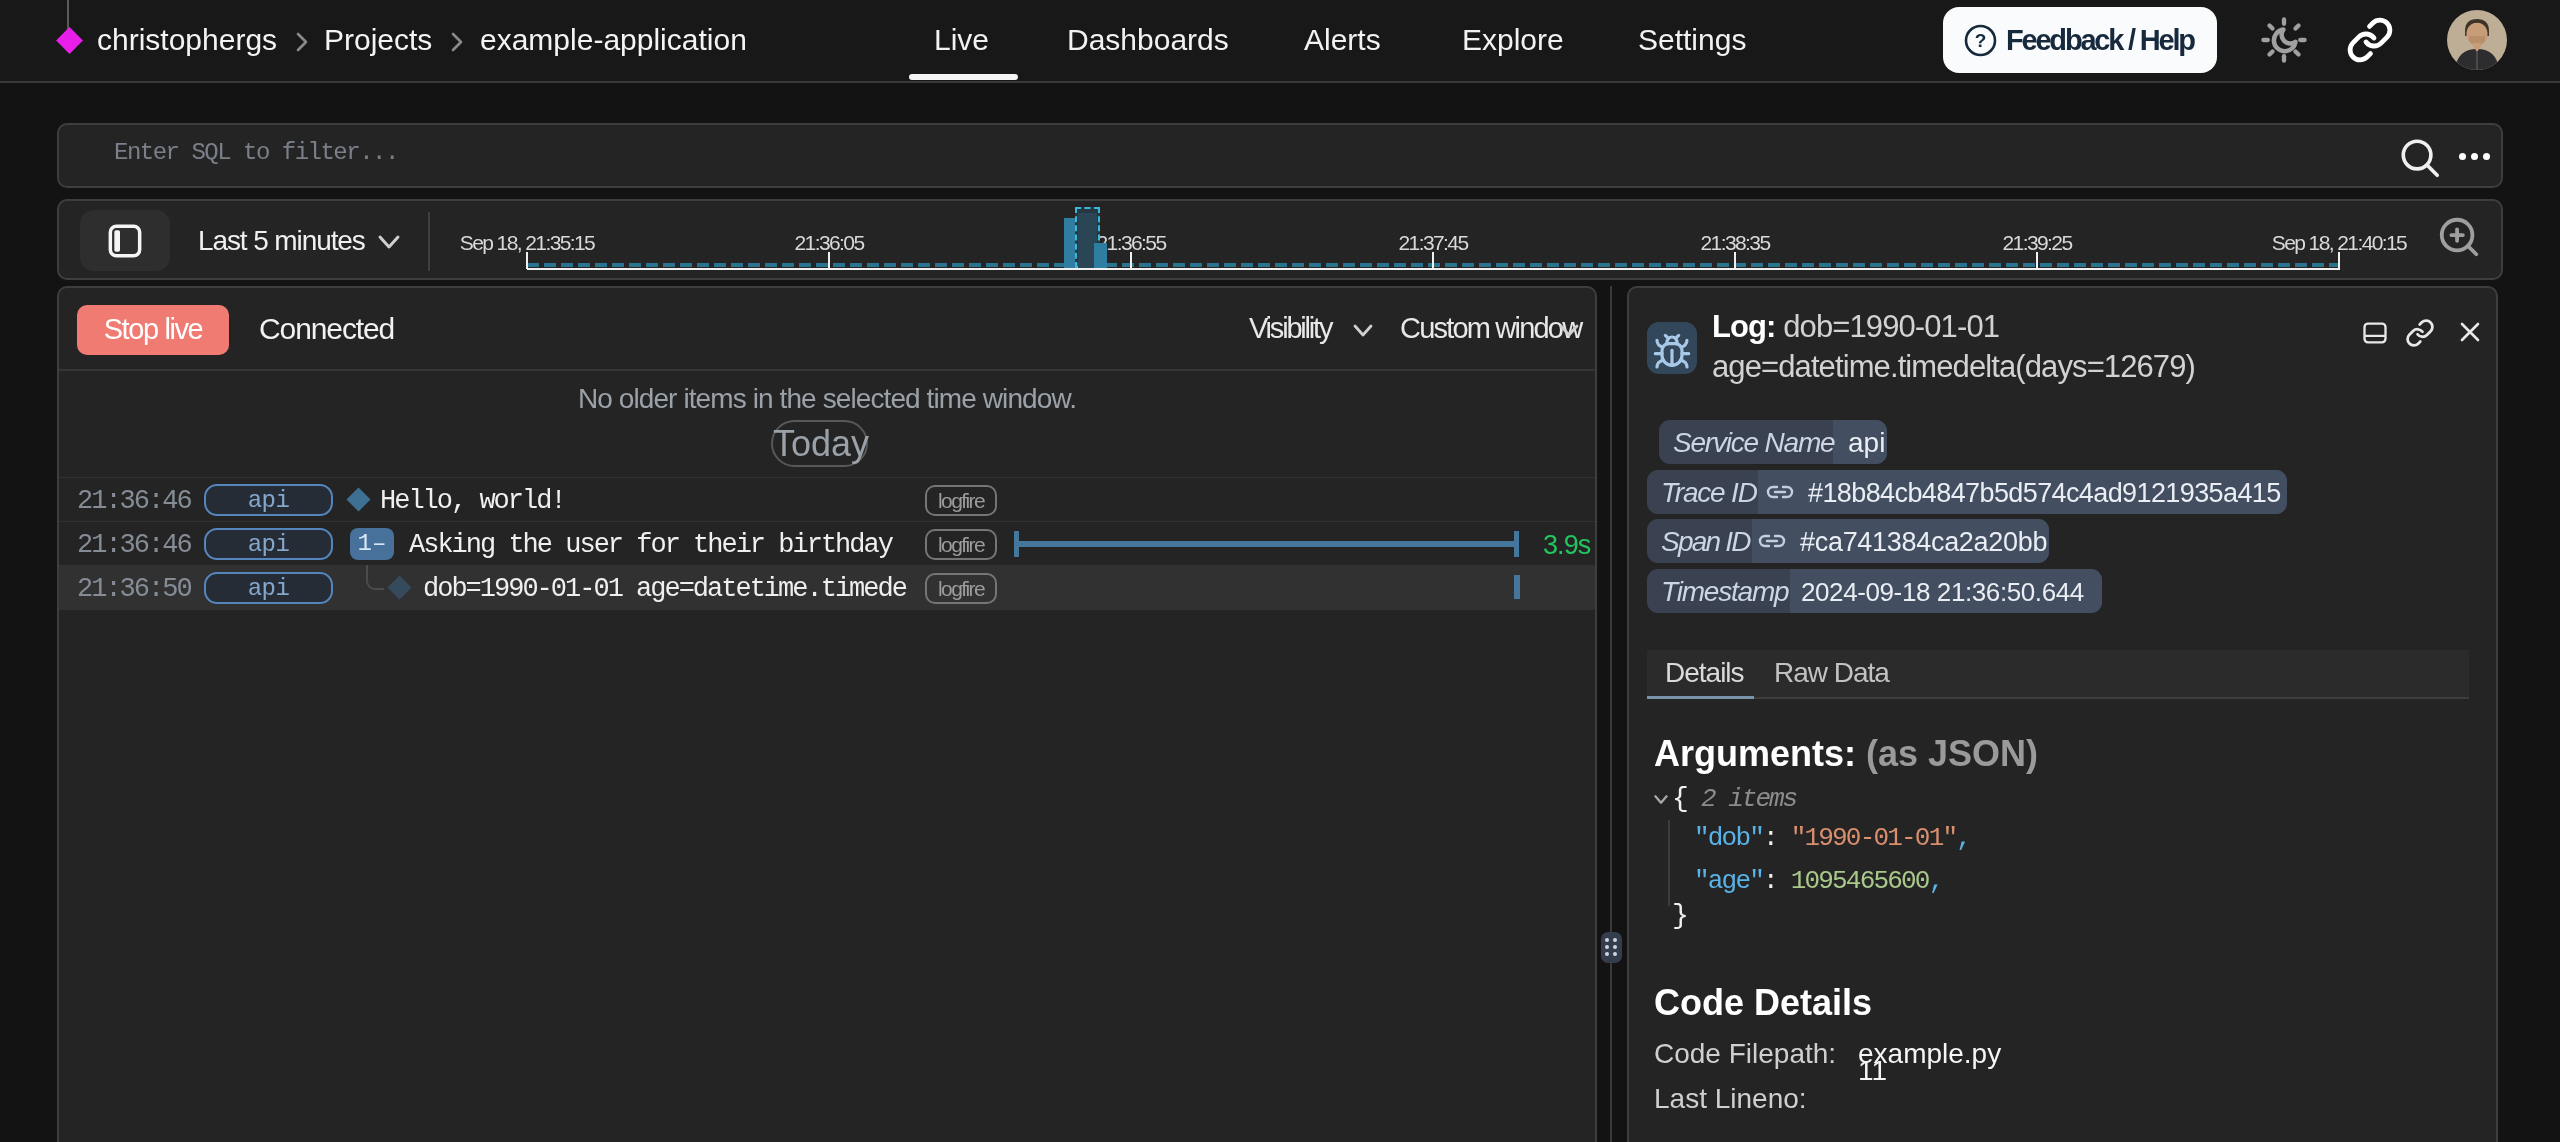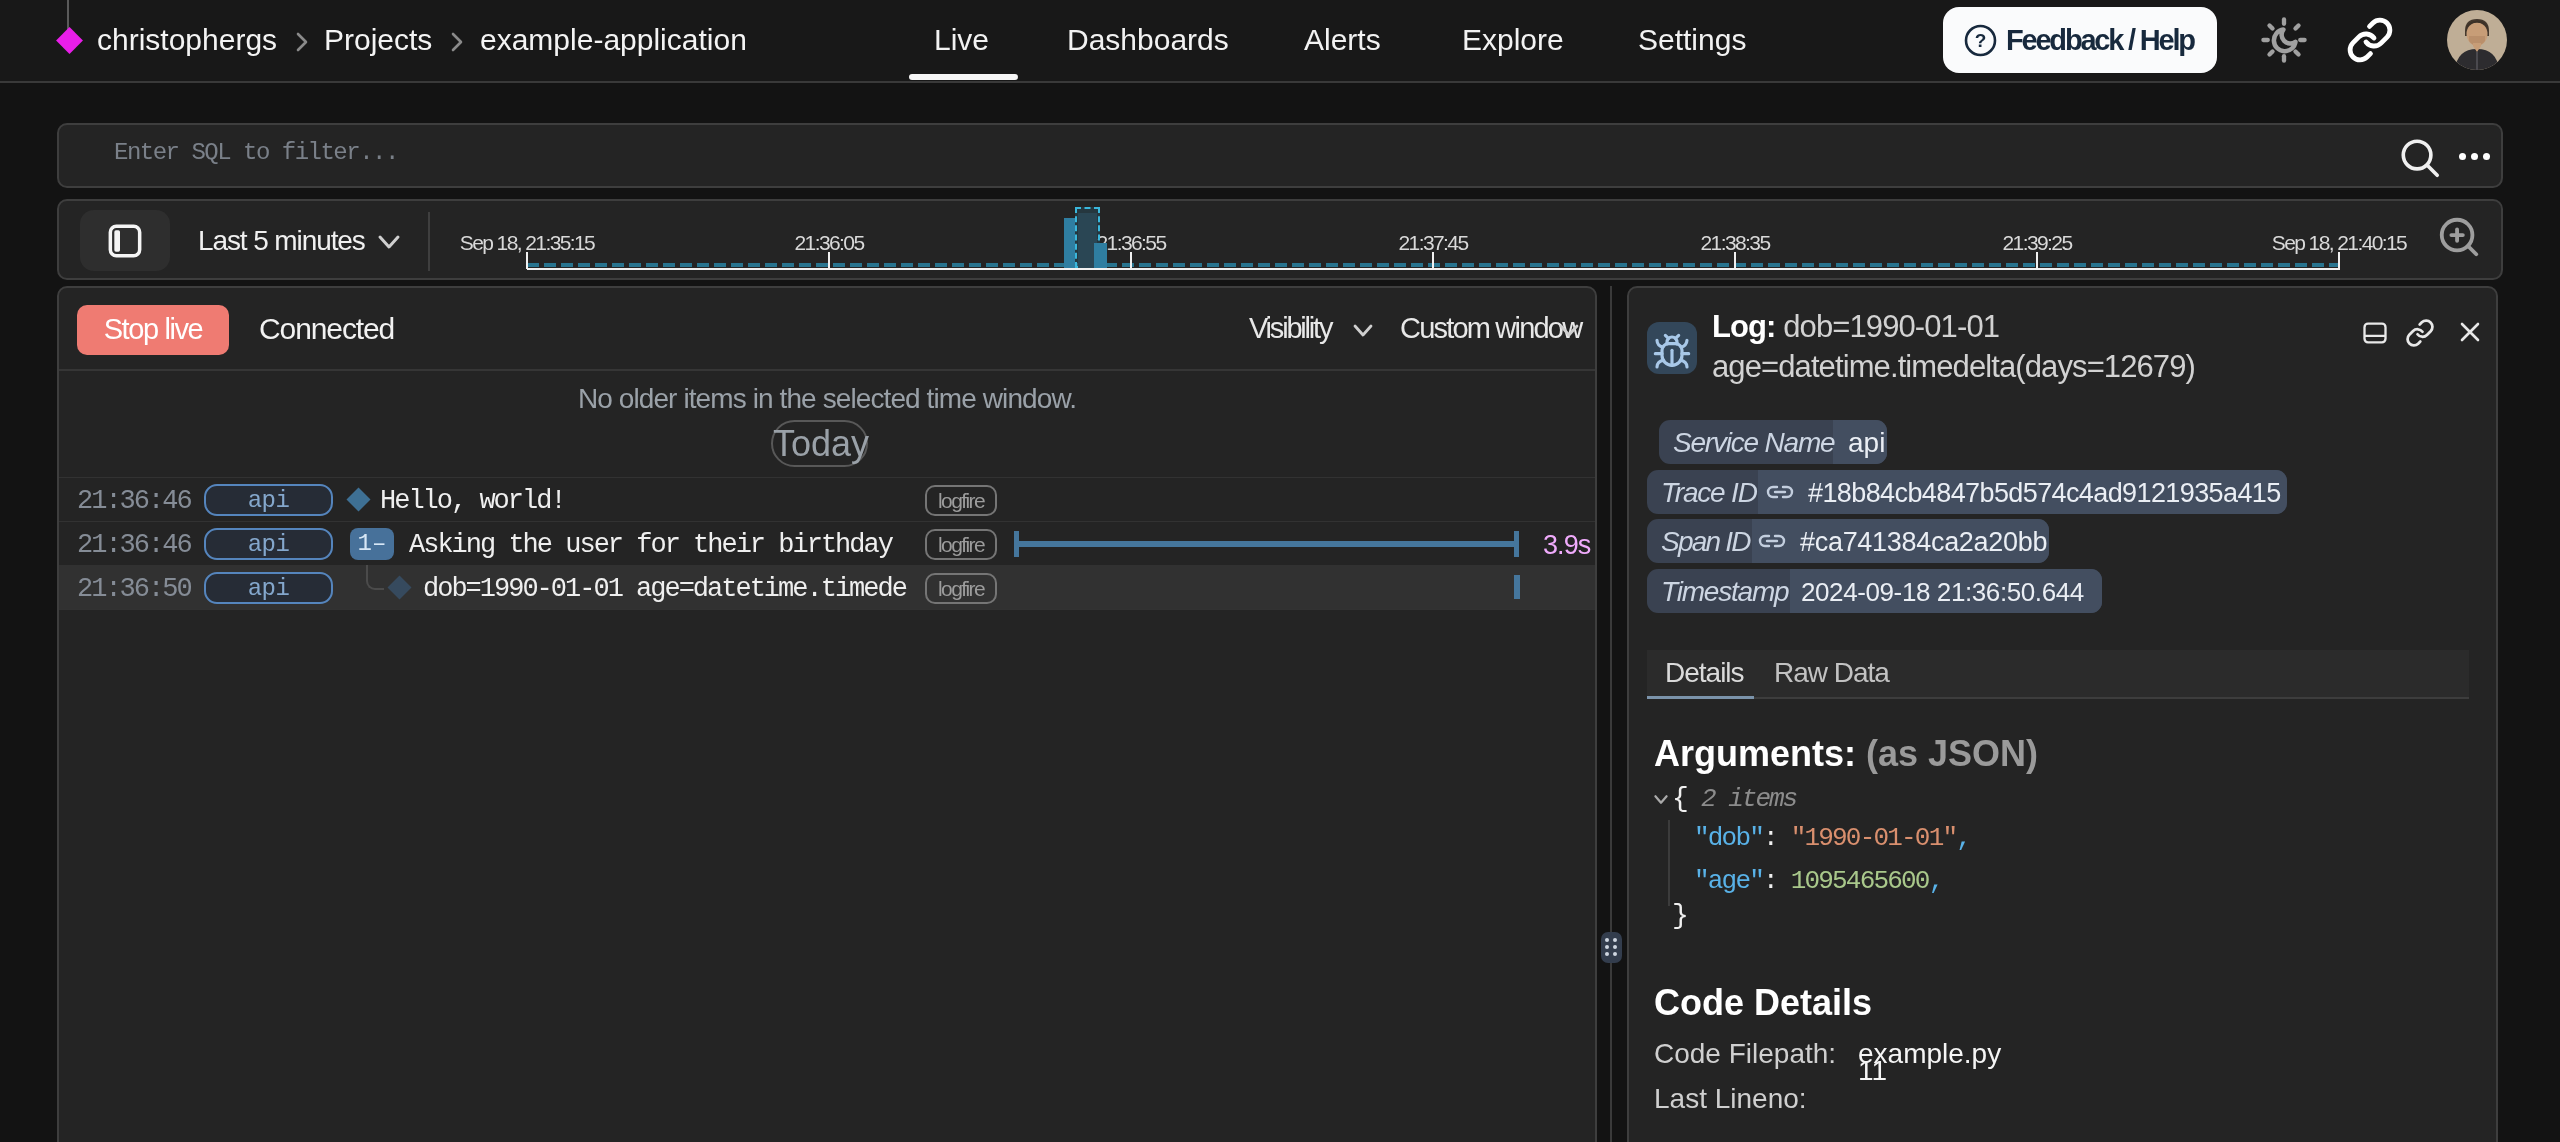--- a/index.html
+++ b/index.html
@@ -179,21 +179,21 @@
     <div class="pill-logfire" style="left:866px; top:197px;">logfire</div>
 
     <div class="rowtime" style="left:18px; top:242px;">21:36:46</div>
     <div class="pill-api mono" style="left:145px; top:240px;">api</div>
     <div class="abs mono" style="left:291px; top:240px; width:44px; height:32px; background:#47719a; border-radius:8px; color:#d7e7f6; font-size:24px; text-align:center; line-height:31px;">1–</div>
     <div class="rowtext" style="left:350px; top:242px;">Asking the user for their birthday</div>
     <div class="pill-logfire" style="left:866px; top:241px;">logfire</div>
     <div class="abs" style="left:955px; top:243px; width:5px; height:26px; background:#45769c;"></div>
     <div class="abs" style="left:955px; top:253px; width:505px; height:6px; background:#45769c;"></div>
     <div class="abs" style="left:1455px; top:243px; width:5px; height:26px; background:#45769c;"></div>
-    <div class="abs" style="left:1484px; top:242px; color:#f0abfc; font-size:27px; letter-spacing:-0.9px;">3.9s</div>
+    <div class="abs" style="left:1484px; top:242px; color:#22c55e; font-size:27px; letter-spacing:-0.9px;">3.9s</div>
 
     <div class="rowtime" style="left:18px; top:286px;">21:36:50</div>
     <div class="pill-api mono" style="left:145px; top:284px;">api</div>
     <div class="abs" style="left:307px; top:277px; width:18px; height:25px; border-left:2px solid #4b4b4b; border-bottom:2px solid #4b4b4b; border-bottom-left-radius:9px;"></div>
     <div class="diamond" style="left:332px; top:291px; background:#364a5e;"></div>
     <div class="rowtext" style="left:364px; top:286px;">dob=1990-01-01 age=datetime.timede</div>
     <div class="pill-logfire" style="left:866px; top:285px;">logfire</div>
     <div class="abs" style="left:1455px; top:287px; width:6px; height:24px; background:#45769c;"></div>
   </div>
 

